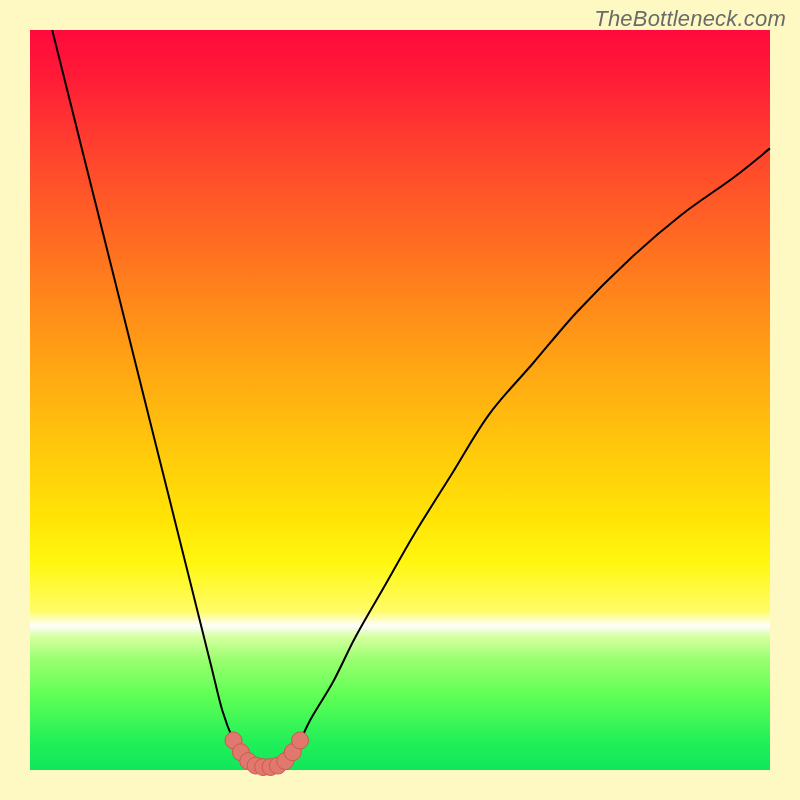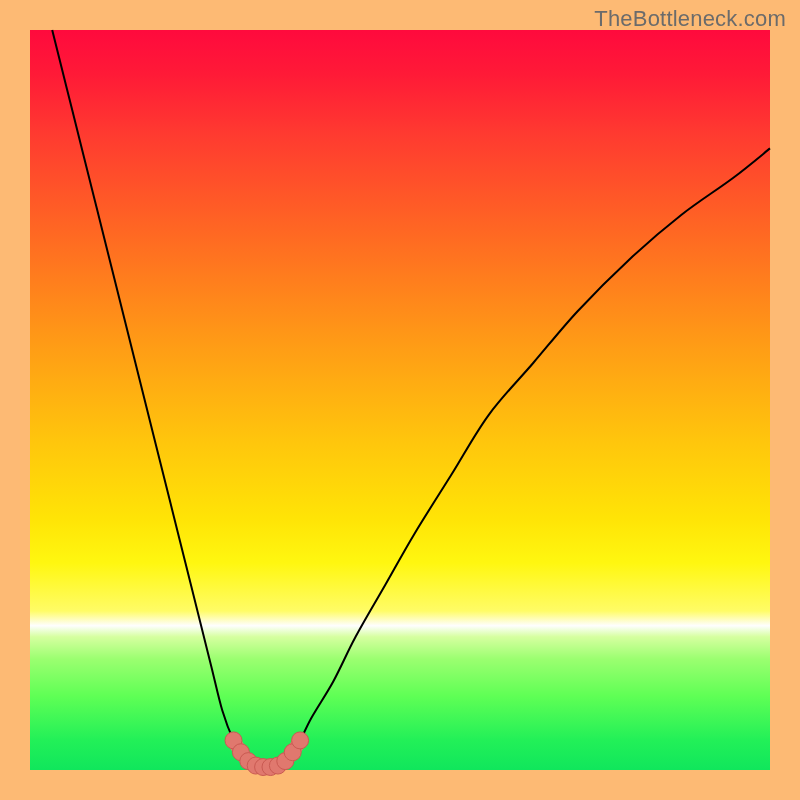--- a/index.html
+++ b/index.html
@@ -8,21 +8,22 @@
     width: 800px;
     height: 800px;
     background: #000;
     font-family: Arial, Helvetica, sans-serif;
     overflow: hidden;
   }
   #frame {
     position: relative;
     width: 800px;
     height: 800px;
-    background: #fdba74;
+    background: #fef9c3;
+    font-style: italic;
   }
   #plot-bg {
     position: absolute;
     left: 30px;
     top: 30px;
     width: 740px;
     height: 740px;
     background: linear-gradient(to bottom,
       #ff0a3d 0%,
       #ff1a37 6%,

